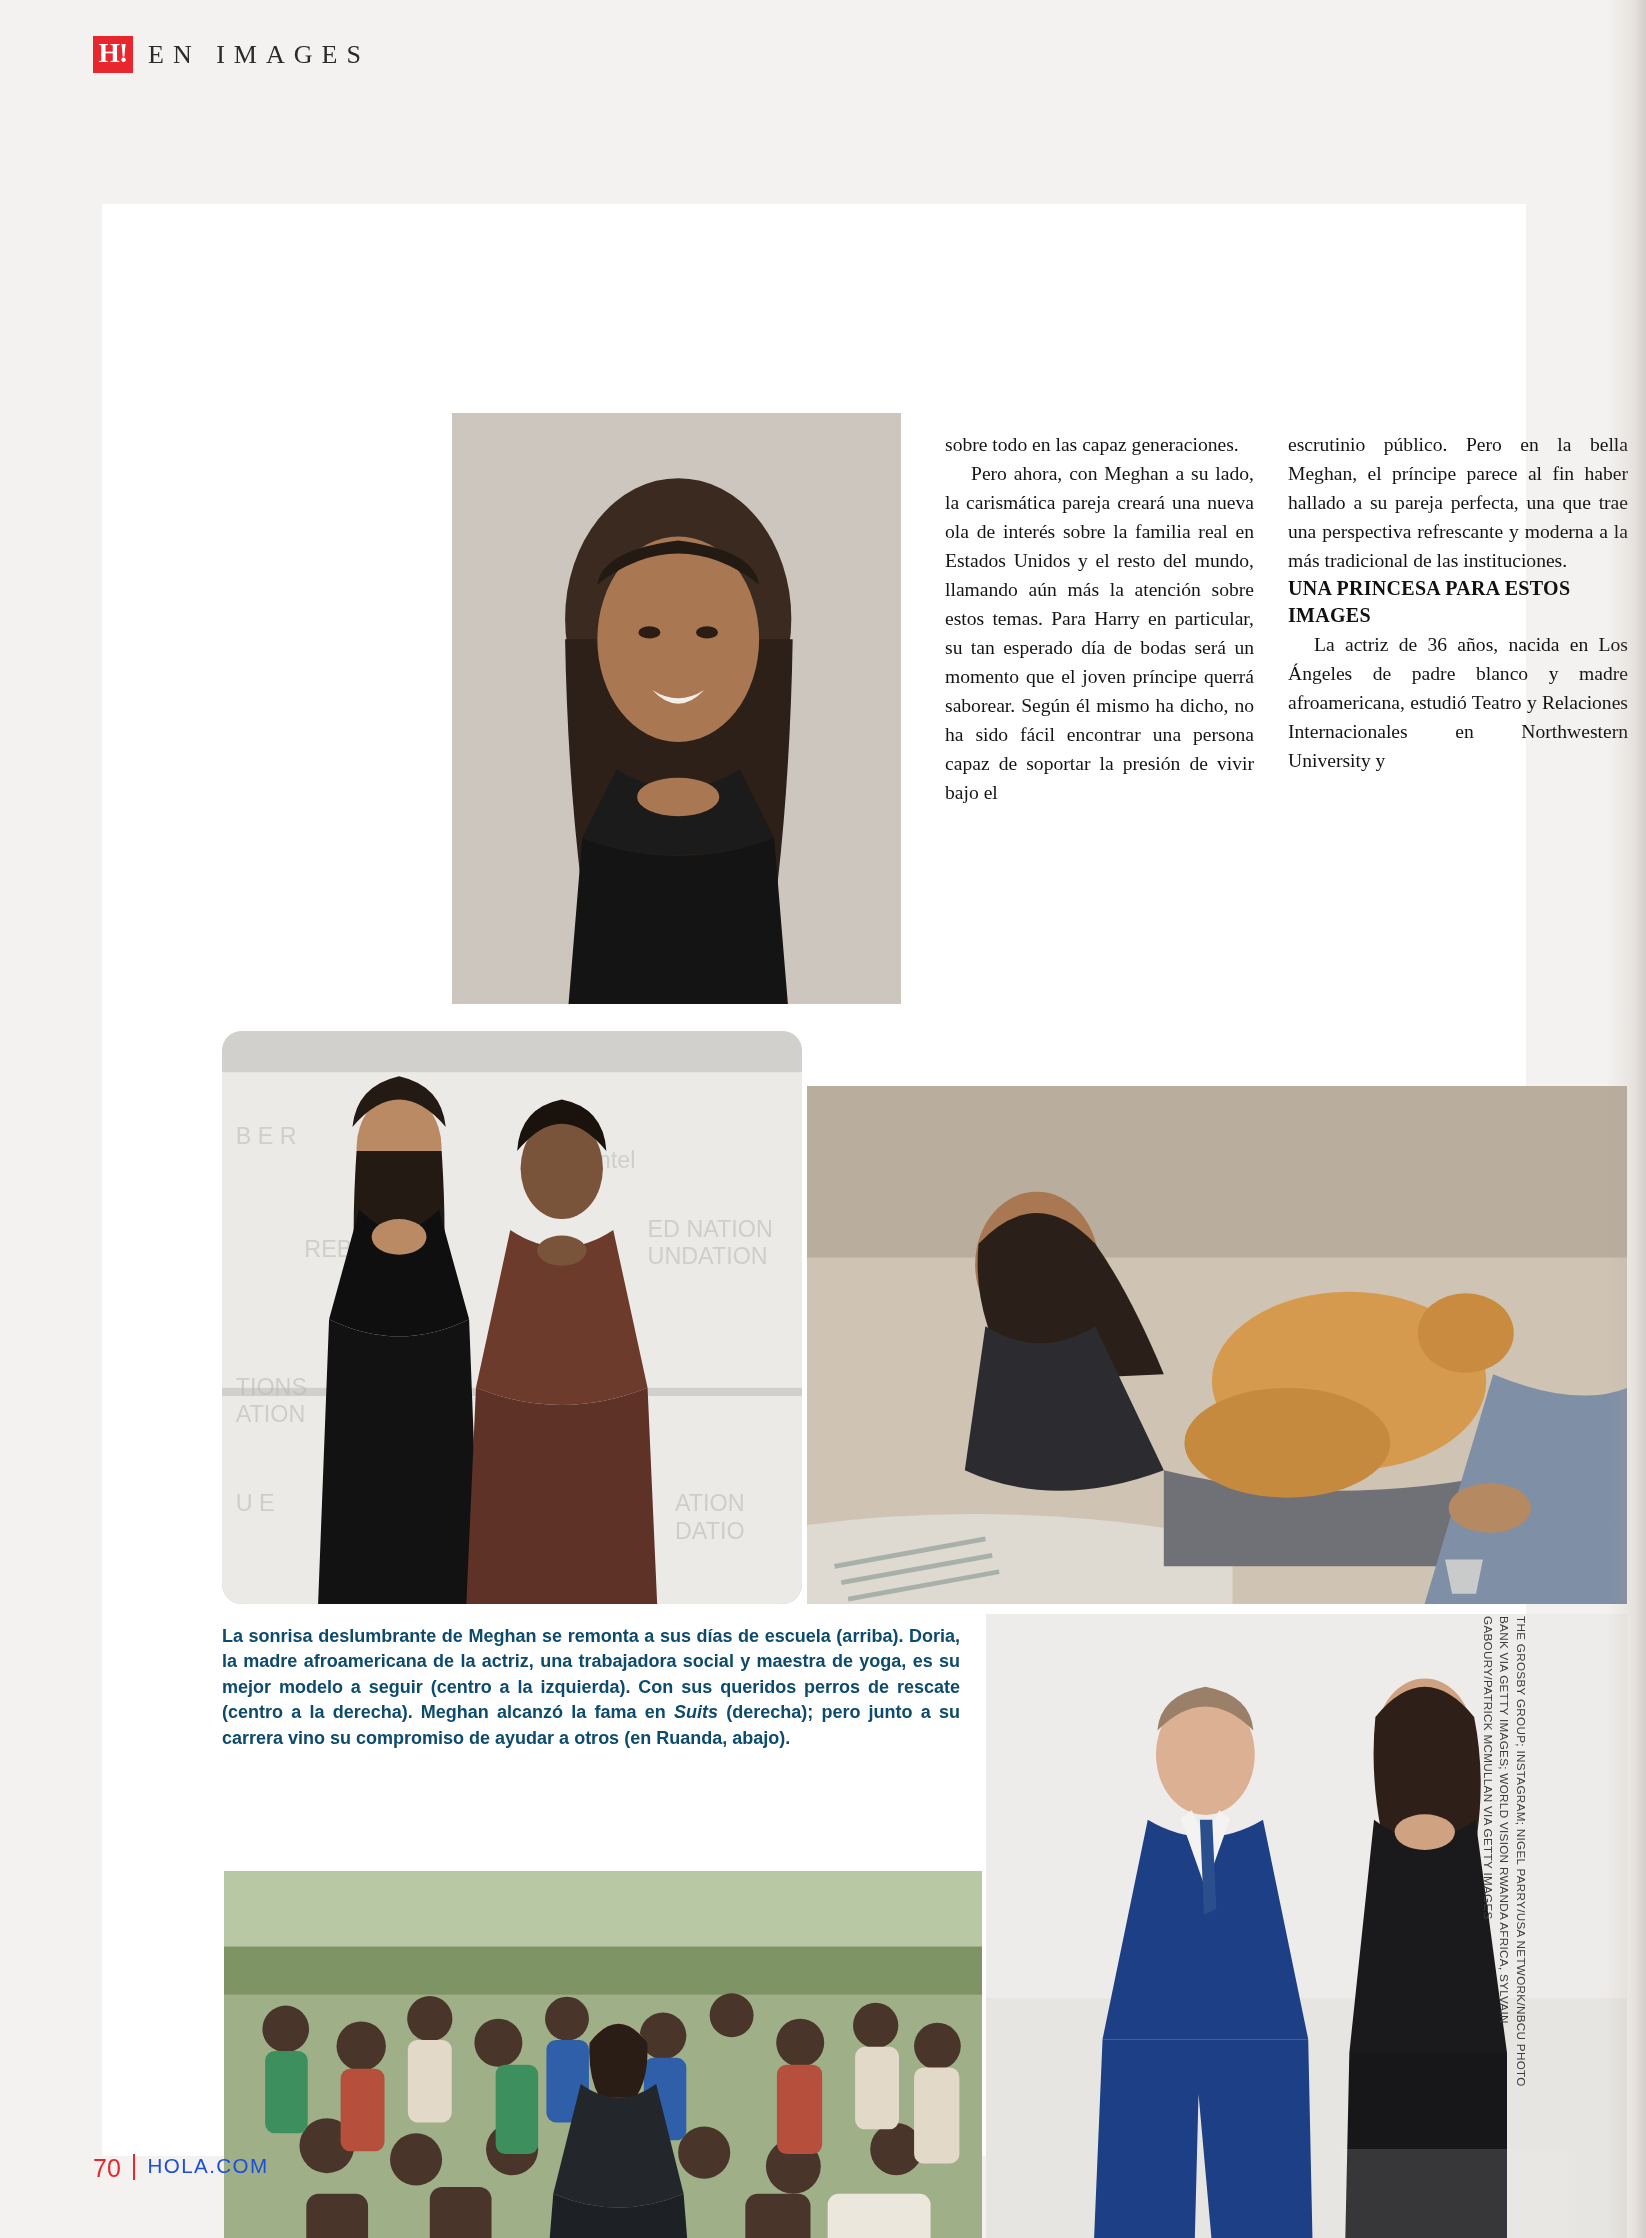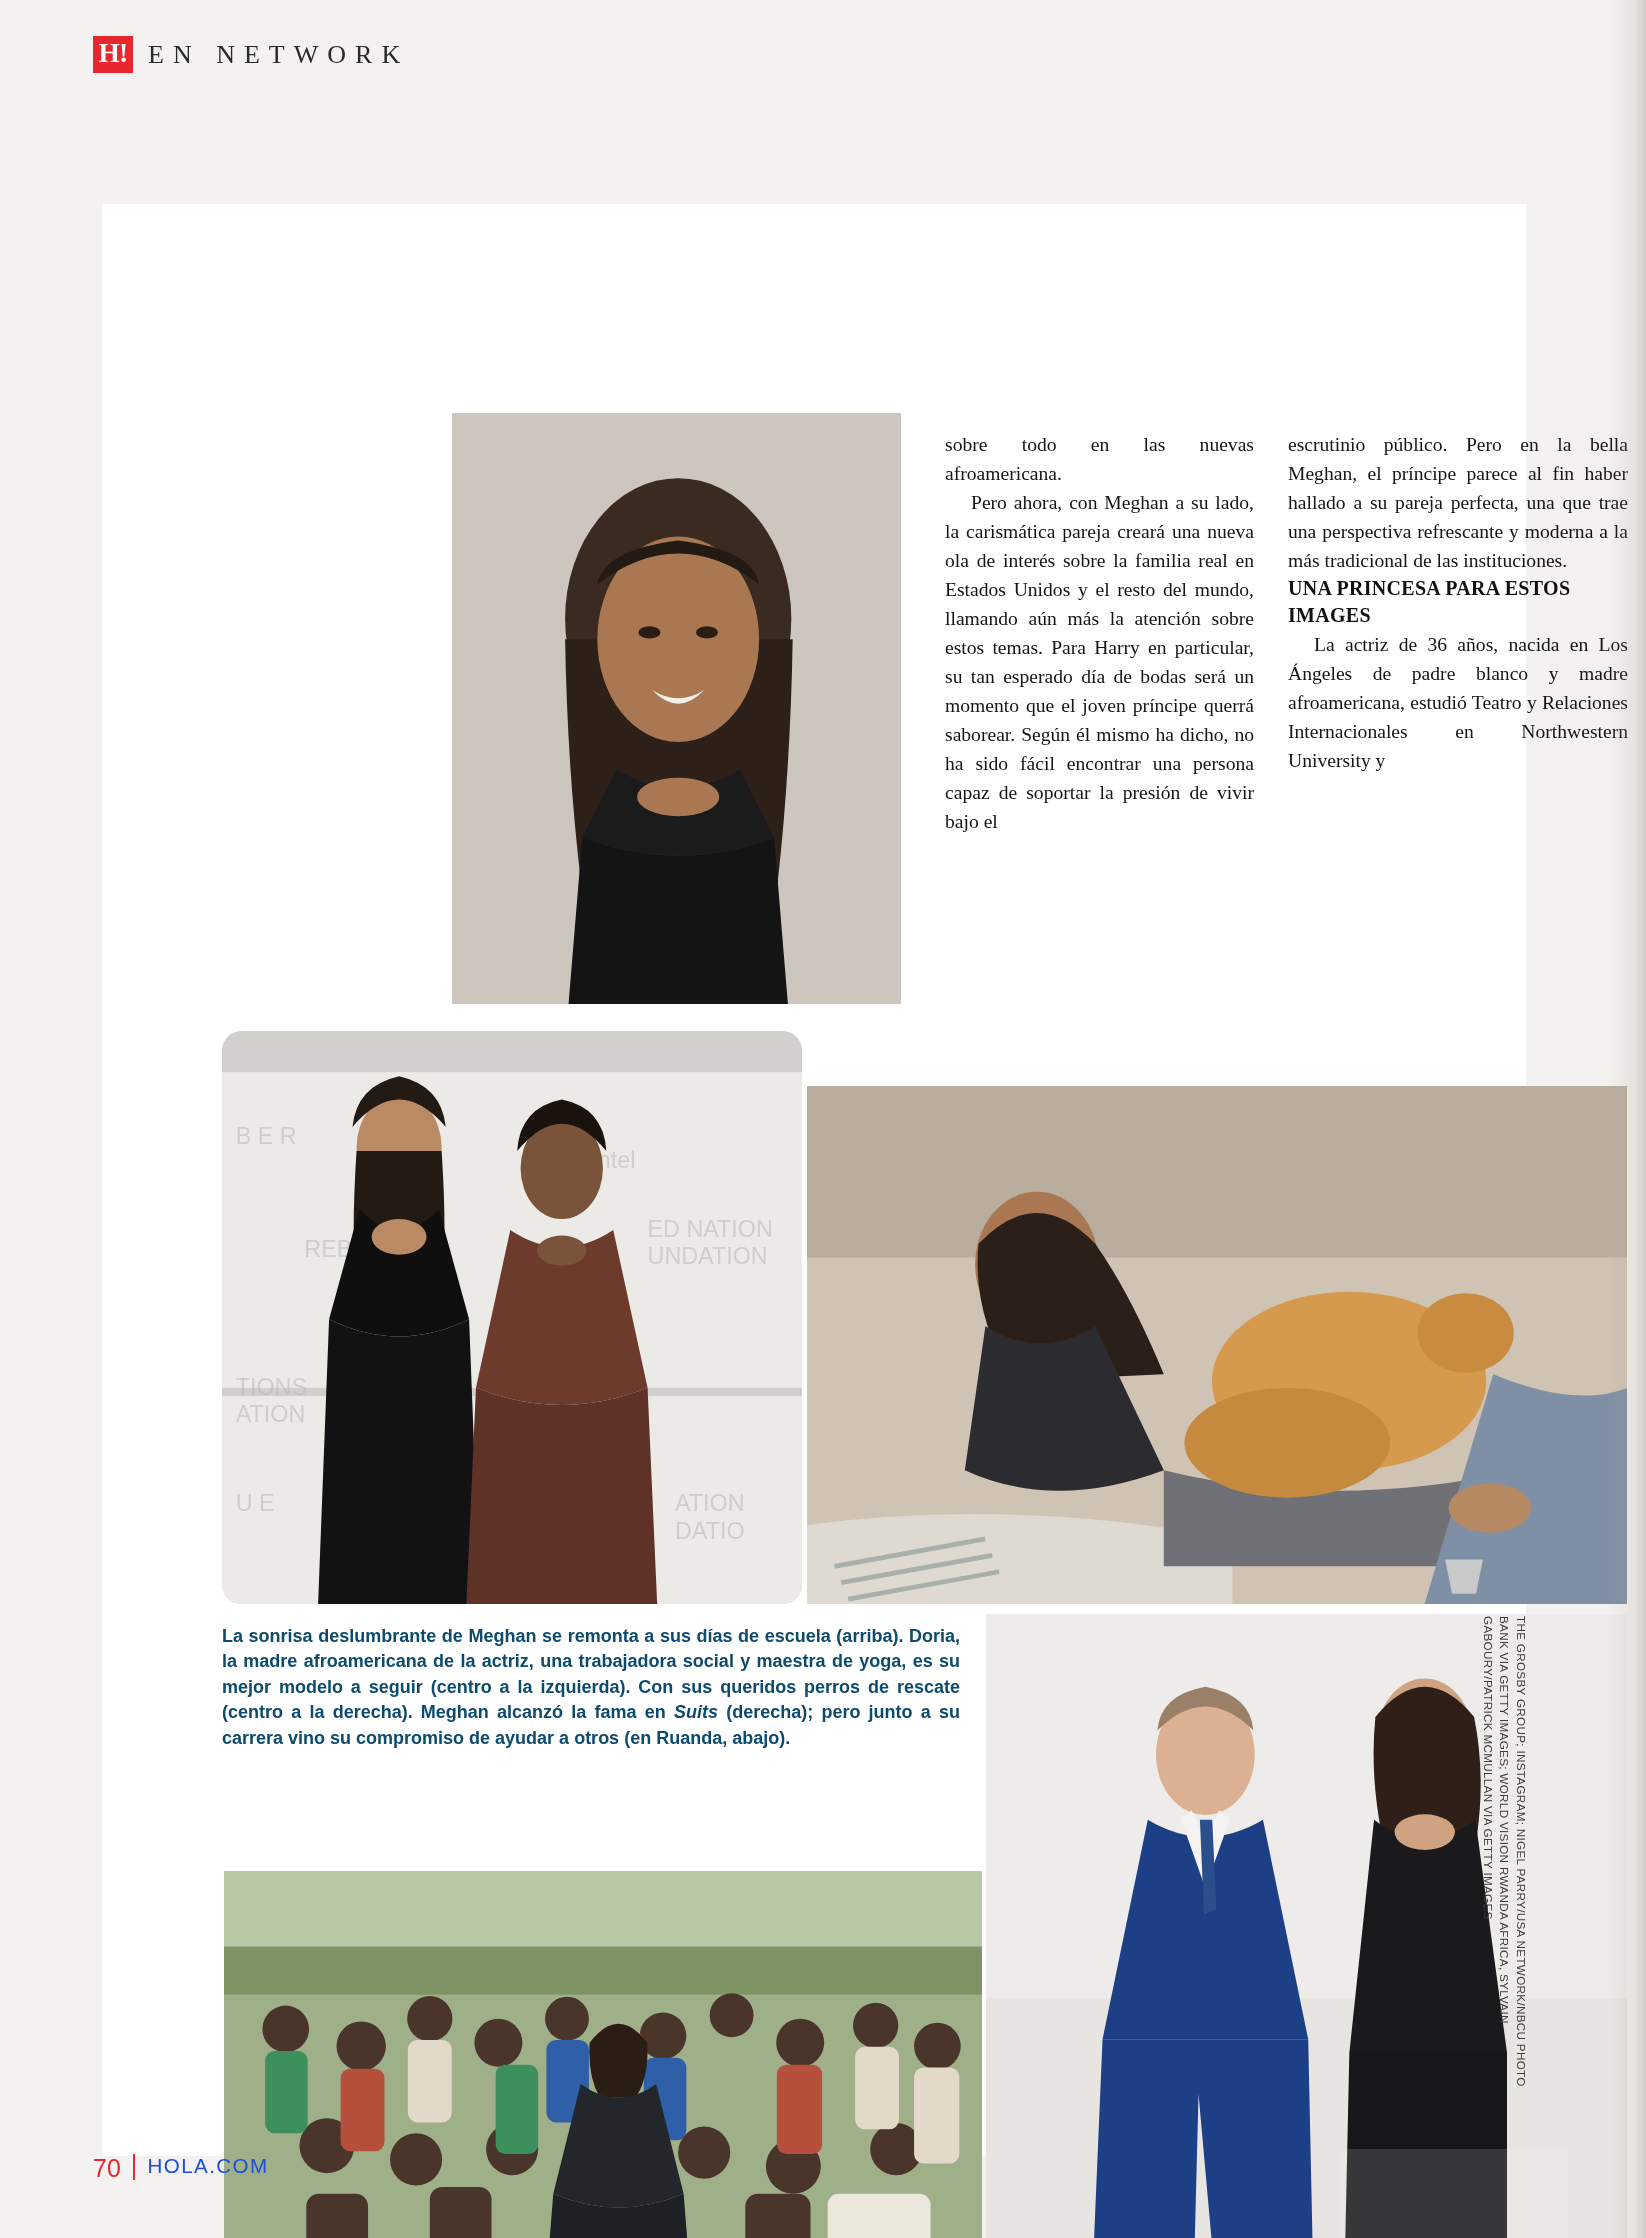--- a/index.html
+++ b/index.html
@@ -188,21 +188,21 @@
   }
 </style>
 </head>
 <body>
 
 <div id="page">
   <div id="page-white"></div>
 
   <div id="header">
     <span class="hola-logo">H!</span>
-    <span id="section-title">EN NETWORK</span>
+    <span id="section-title">EN IMAGES</span>
   </div>
 
   <div id="content">
 
     <div class="photo" id="photo-portrait">
       <svg width="449" height="591" viewBox="0 0 655 862" preserveAspectRatio="none">
         <rect x="0" y="0" width="655" height="862" fill="#d8d2cb"></rect>
         <rect x="0" y="0" width="655" height="862" fill="#cdc6bf"></rect>
         <ellipse cx="330" cy="300" rx="165" ry="205" fill="#3a2a20"></ellipse>
         <path d="M165 330 Q170 620 215 862 L450 862 Q492 620 497 330 Z" fill="#2d2019"></path>
@@ -349,21 +349,21 @@
         <ellipse cx="640" cy="180" rx="70" ry="86" fill="#cfa282"></ellipse>
         <path d="M568 150 Q640 62 712 150 Q736 270 700 400 L598 400 Q556 270 568 150Z" fill="#2e2019"></path>
         <path d="M566 300 Q640 356 714 300 L760 640 L530 640Z" fill="#1a1a1c"></path>
         <path d="M530 640 L520 1100 L760 1100 L760 640Z" fill="#17171a"></path>
         <ellipse cx="640" cy="318" rx="44" ry="26" fill="#cfa282"></ellipse>
         <rect x="520" y="780" width="330" height="300" fill="#f2f1ef" opacity="0.15"></rect>
       </svg>
     </div>
 
     <div class="col" id="col1">
-      <p>sobre todo en las nuevas afroamericana.</p>
+      <p>sobre todo en las capaz generaciones.</p>
       <p class="indent">Pero ahora, con Meghan a su lado, la carismática pareja creará una nueva ola de interés sobre la familia real en Estados Unidos y el resto del mundo, llamando aún más la atención sobre estos temas. Para Harry en particular, su tan esperado día de bodas será un momento que el joven príncipe querrá saborear. Según él mismo ha dicho, no ha sido fácil encontrar una persona capaz de soportar la presión de vivir bajo el</p>
     </div>
 
     <div class="col" id="col2">
       <p>escrutinio público. Pero en la bella Meghan, el príncipe parece al fin haber hallado a su pareja perfecta, una que trae una perspectiva refrescante y moderna a la más tradicional de las instituciones.</p>
       <p class="subhead">UNA PRINCESA PARA ESTOS IMAGES</p>
       <p class="indent">La actriz de 36 años, nacida en Los Ángeles de padre blanco y madre afroamericana, estudió Teatro y Relaciones Internacionales en Northwestern University y</p>
     </div>
 
     <div id="caption">

